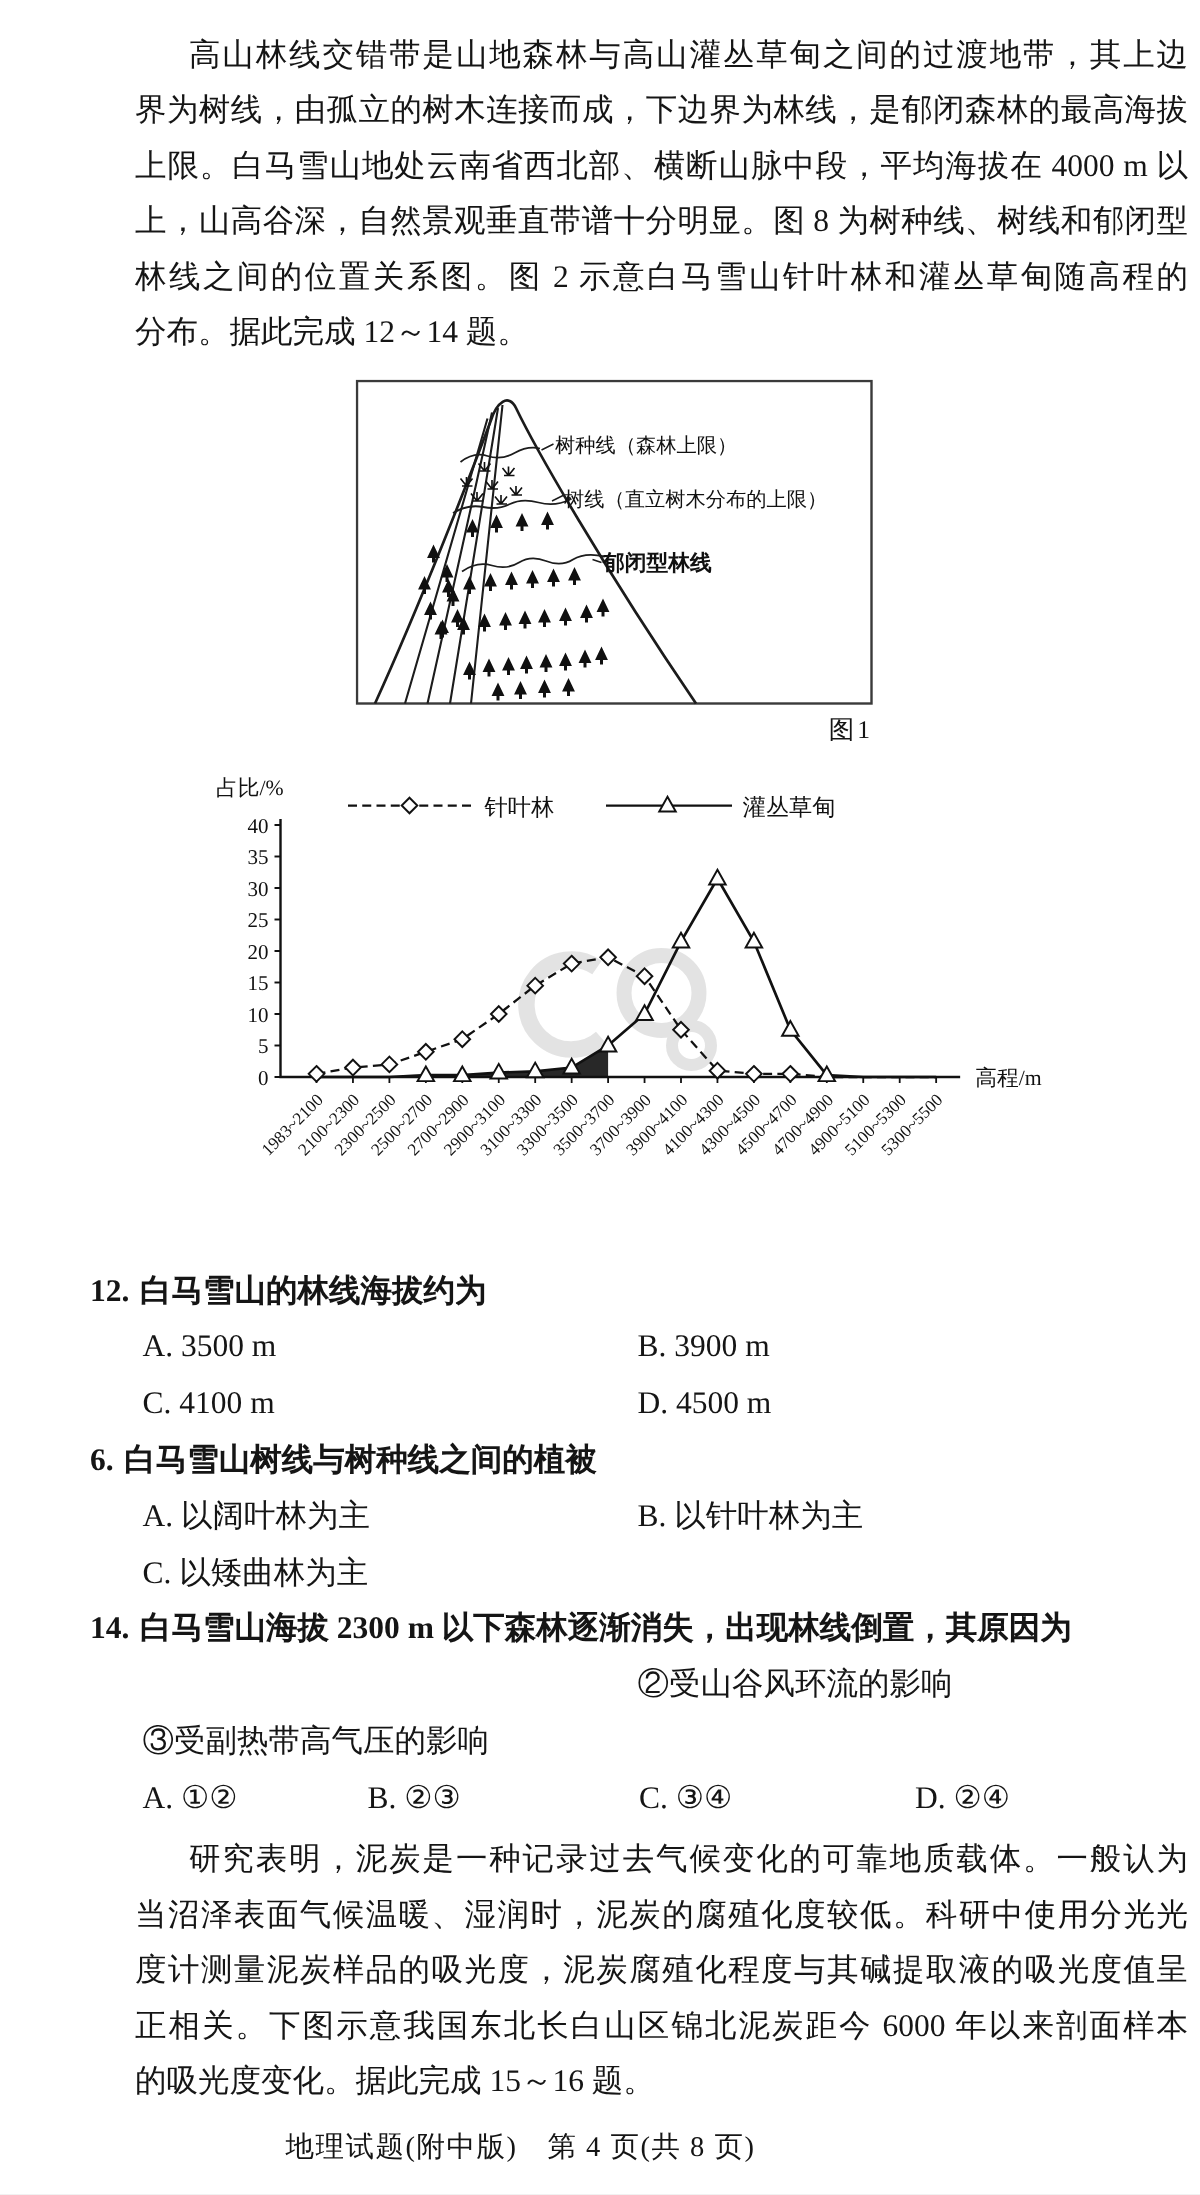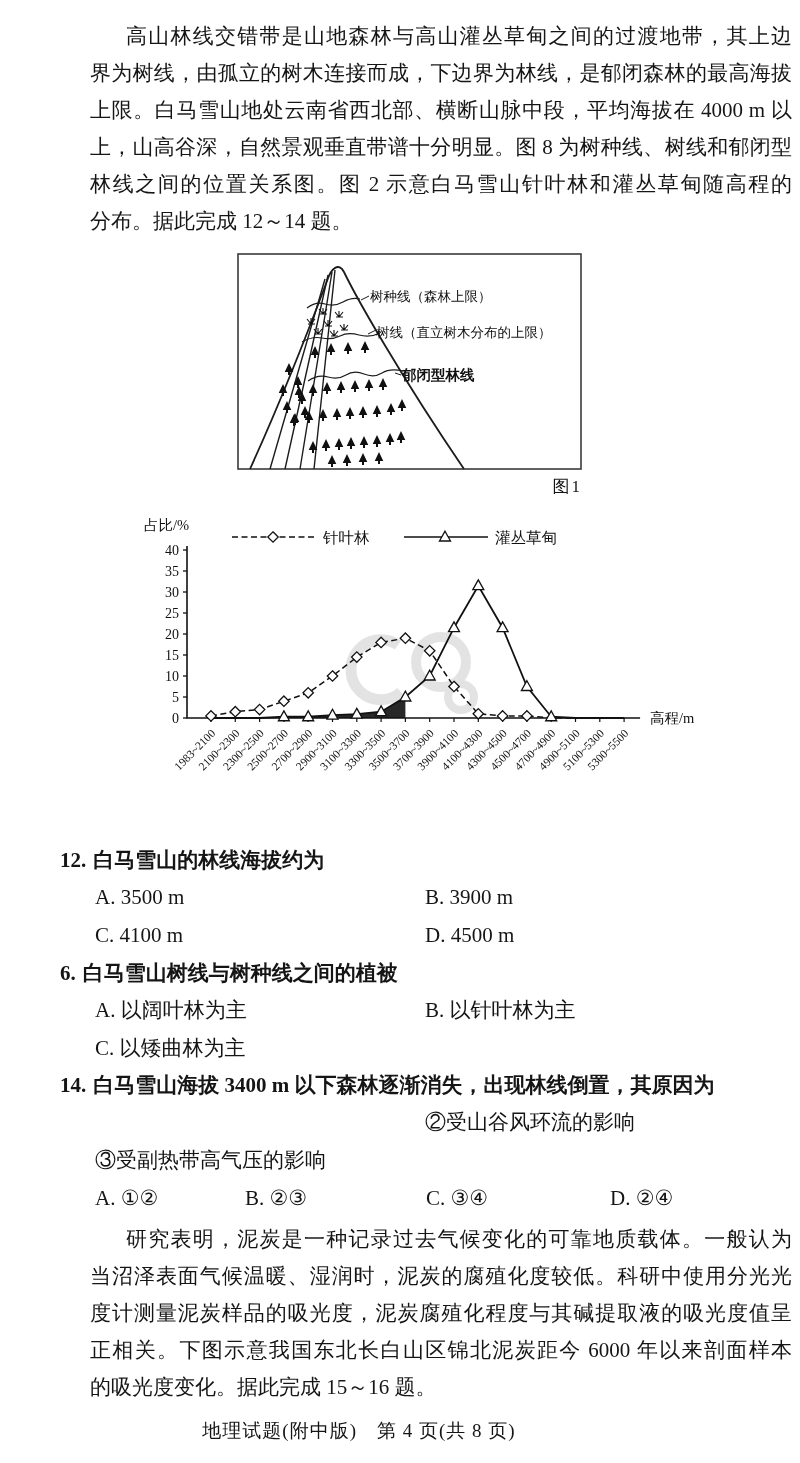--- a/index.html
+++ b/index.html
@@ -11,21 +11,21 @@
     position:absolute;left:60px;width:702px;height:37px;line-height:37px;
     font-size:21px;white-space:normal;margin-left:30px;
   }
   .just{text-align:justify;text-align-last:justify;}
   .ind{text-indent:36px;}
   .stem{position:absolute;font-size:21px;line-height:37px;white-space:nowrap;font-weight:bold;}
   .opt{position:absolute;font-size:21px;line-height:37px;white-space:nowrap;}
   .qnum{margin-right:7px;}
   .caption{position:absolute;font-size:17px;text-align:right;letter-spacing:2px;}
   .footer{
-    position:absolute;left:16px;top:1418px;width:686px;text-align:center;
+    position:absolute;left:4px;top:1418px;width:686px;text-align:center;
     font-size:19px;letter-spacing:1px;
   }
   svg{display:block;}
   .figbox{position:absolute;}
 </style>
 </head>
 <body>
 
 <div class="page">
 
@@ -225,21 +225,21 @@
   <div class="opt" style="left:425px;top:917px">D. 4500 m</div>
 
   <div class="stem" style="left:60px;top:955px">
     <span class="qnum">6.</span><span>白马雪山树线与树种线之间的植被</span>
   </div>
   <div class="opt" style="left:95px;top:992px">A. 以阔叶林为主</div>
   <div class="opt" style="left:425px;top:992px">B. 以针叶林为主</div>
   <div class="opt" style="left:95px;top:1030px">C. 以矮曲林为主</div>
 
   <div class="stem" style="left:60px;top:1067px">
-    <span class="qnum">14.</span><span>白马雪山海拔 3400 m 以下森林逐渐消失，出现林线倒置，其原因为</span>
+    <span class="qnum">14.</span><span>白马雪山海拔 2300 m 以下森林逐渐消失，出现林线倒置，其原因为</span>
   </div>
   <div class="opt" style="left:425px;top:1104px">②受山谷风环流的影响</div>
   <div class="opt" style="left:95px;top:1142px">③受副热带高气压的影响</div>
   <div class="opt" style="left:95px;top:1180px">A. ①②</div>
   <div class="opt" style="left:245px;top:1180px">B. ②③</div>
   <div class="opt" style="left:426px;top:1180px">C. ③④</div>
   <div class="opt" style="left:610px;top:1180px">D. ②④</div>
 
   <div>
     <div class="tline just ind" style="top:1221px">研究表明，泥炭是一种记录过去气候变化的可靠地质载体。一般认为</div>

